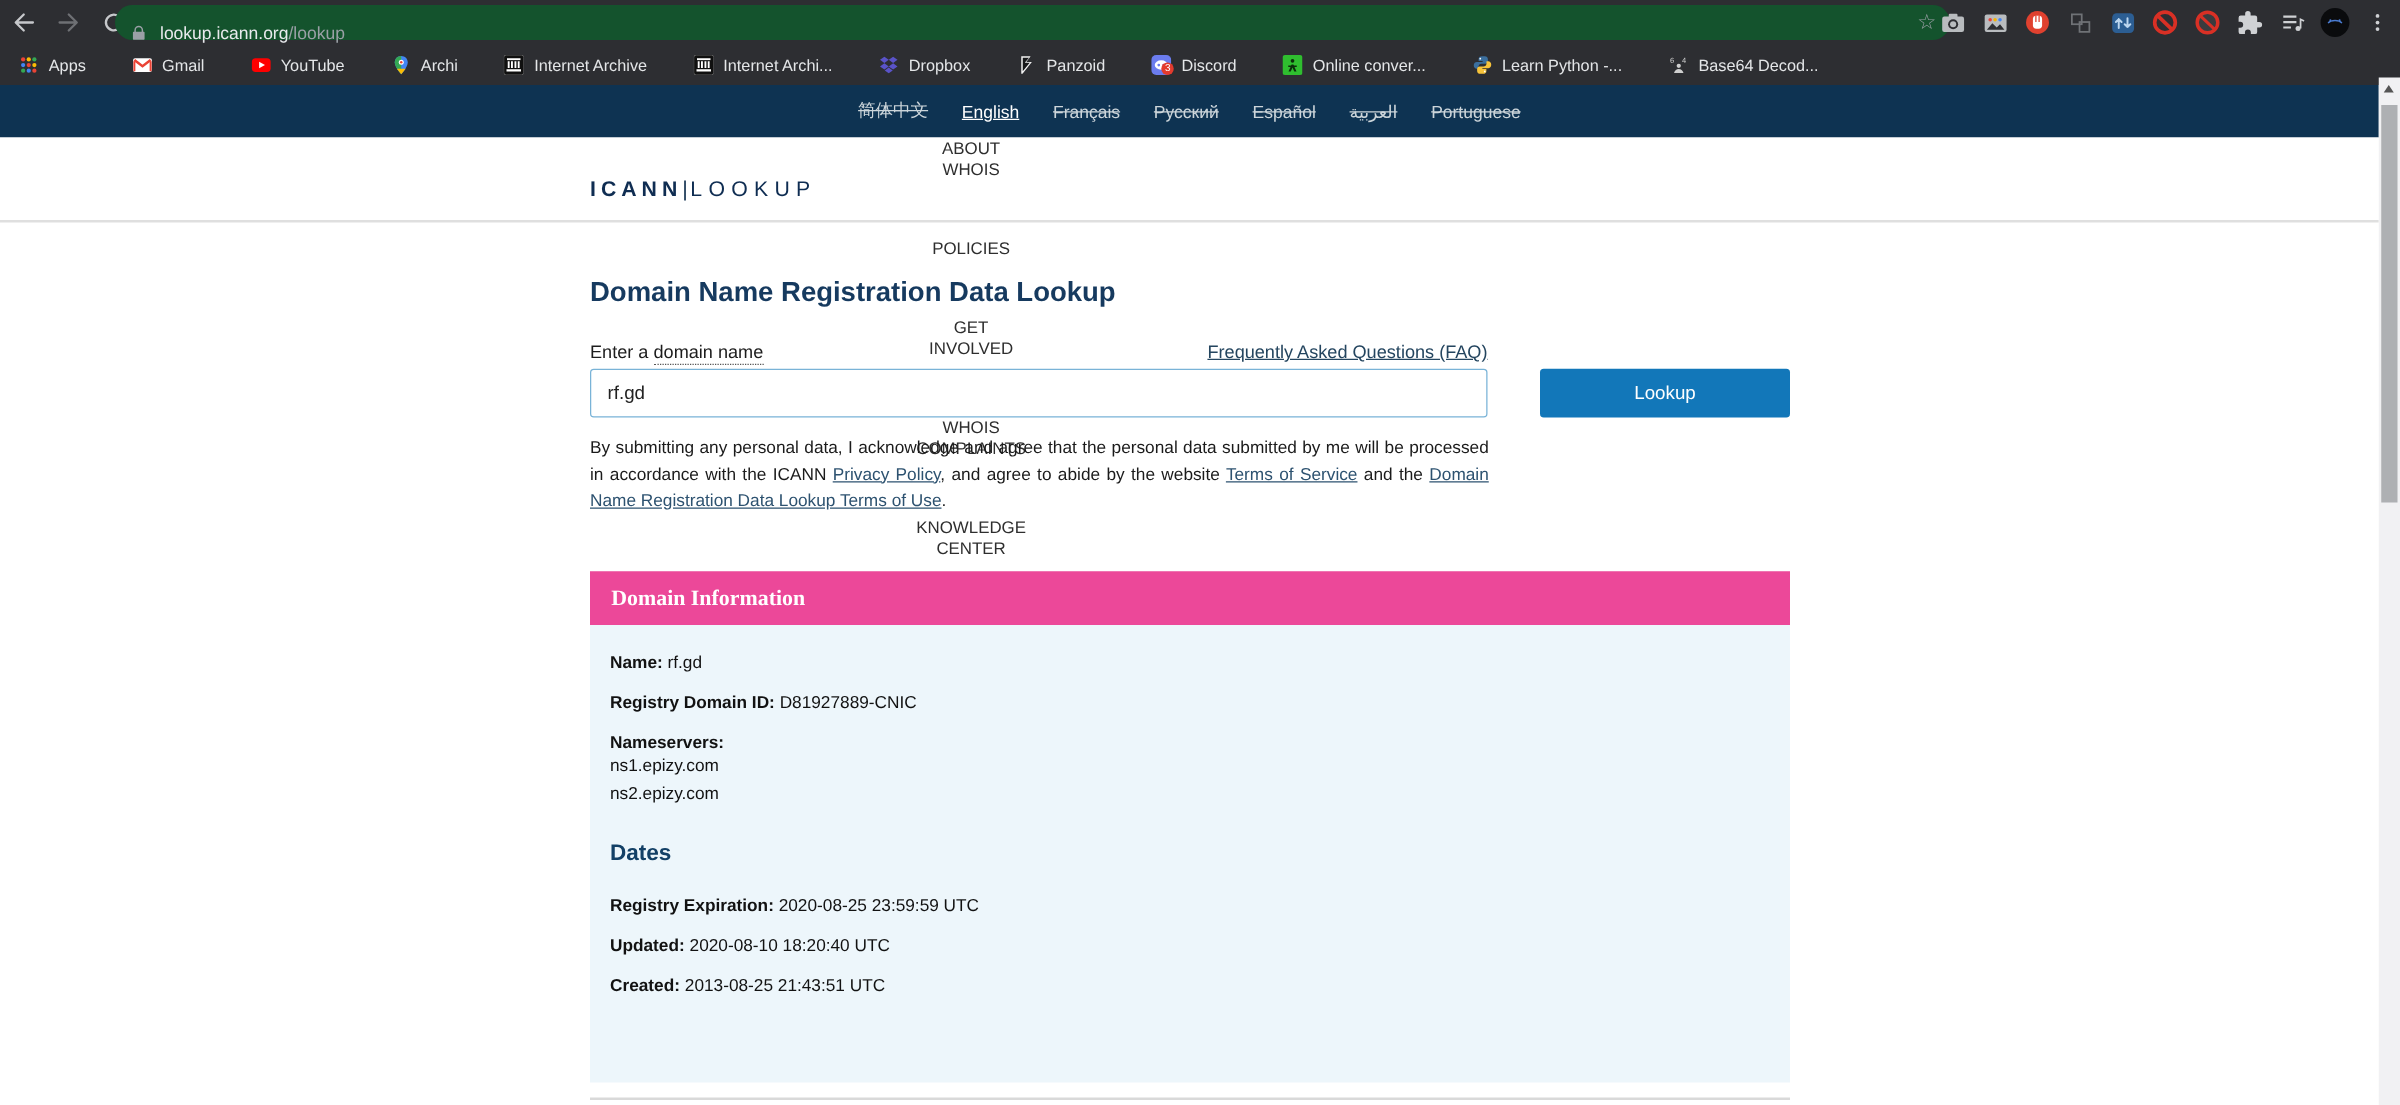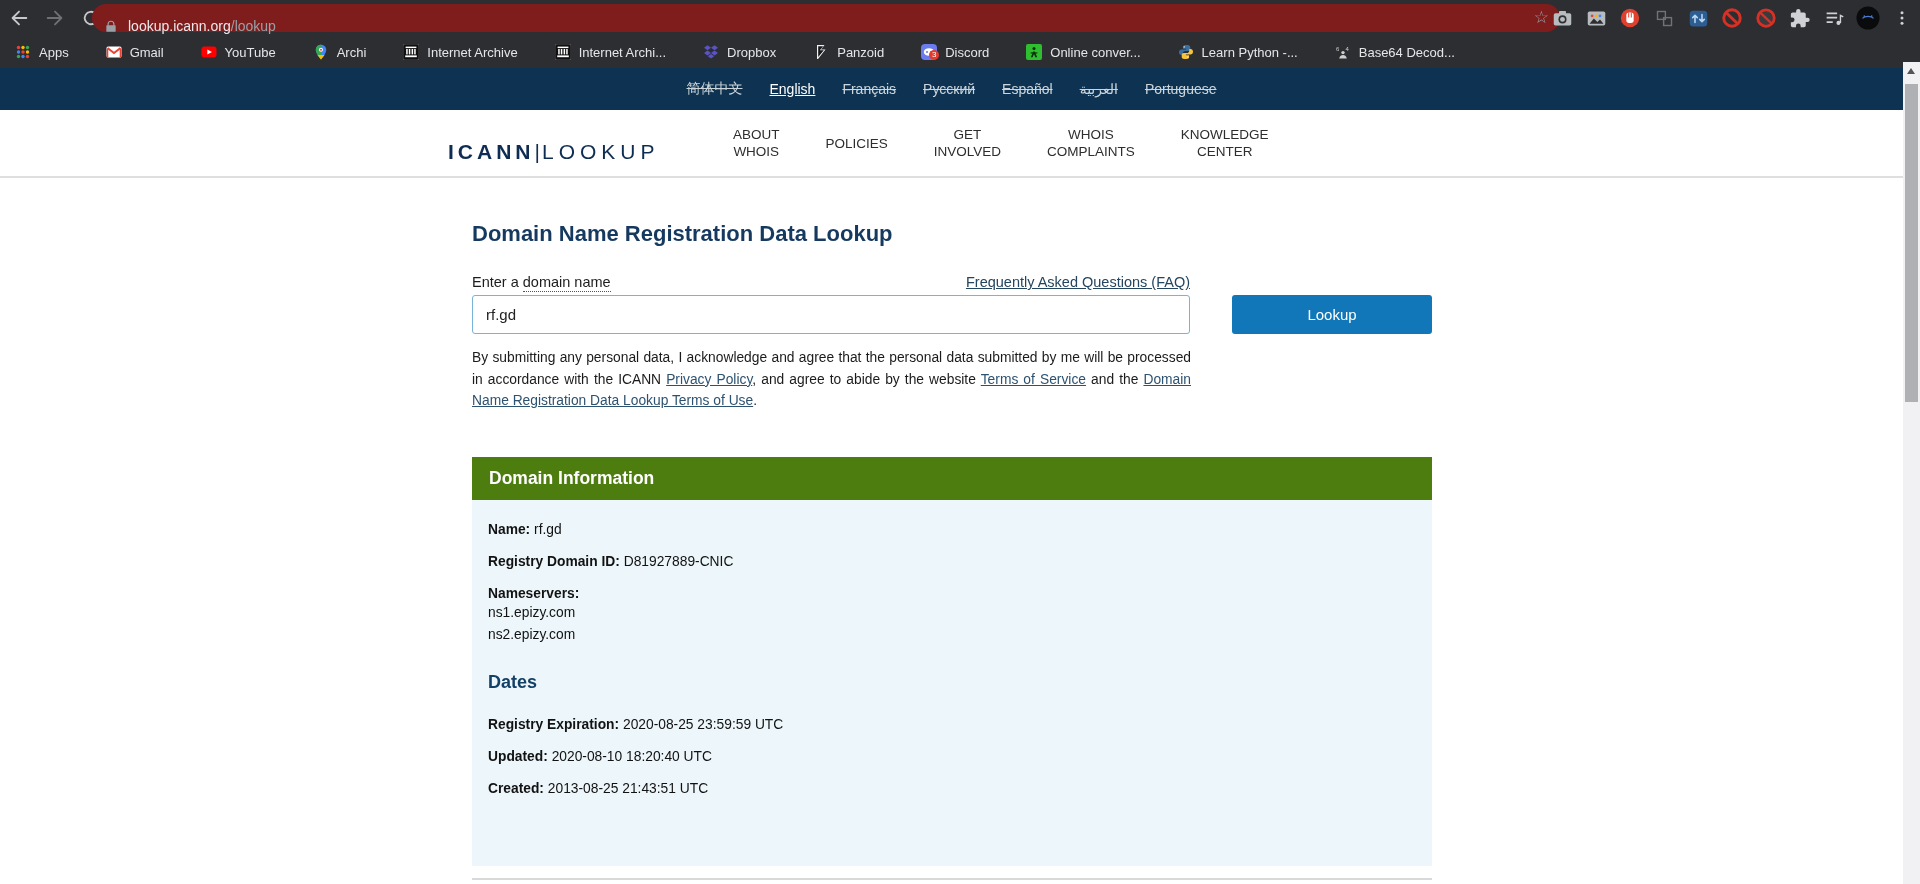--- a/index.html
+++ b/index.html
@@ -3,21 +3,21 @@
 <meta charset="utf-8">
 <style>
   * { margin:0; padding:0; box-sizing:border-box; }
   html,body { width:1920px; height:884px; overflow:hidden; background:#fff;
               font-family:"Liberation Sans", sans-serif; }
 
   
   .toolbar { position:absolute; top:0; left:0; width:1920px; height:36px; background:#2d2e32; }
   .navbtns { position:absolute; left:6px; top:0; height:36px; display:flex; align-items:center; gap:10px; }
   .cbtn { width:26px; height:26px; display:flex; align-items:center; justify-content:center; border-radius:50%; }
-  .pill { position:absolute; left:92px; top:4px; width:1468px; height:28px; background:#7f1d1d;
+  .pill { position:absolute; left:92px; top:4px; width:1468px; height:28px; background:#14532d;
           border-radius:14px; display:flex; align-items:center; padding:16px 34px 0 12px; }
   .url { font-size:14px; color:#e8eaed; margin-left:10px; white-space:nowrap; }
   .url .path { color:#9aa0a6; }
   .pill-star { position:absolute; right:11px; top:3px; font-size:17px; color:#9aa0a6; line-height:22px; }
   .extrow { position:absolute; right:2px; top:0; height:36px; display:flex; align-items:center; gap:10px; padding-right:4px; }
   .ext { width:24px; height:26px; display:flex; align-items:center; justify-content:center; }
 
   
   .bmbar { position:absolute; top:36px; left:0; width:1920px; height:32px; background:#2d2e32;
            display:flex; align-items:center; gap:37px; padding-left:15px; }
@@ -28,45 +28,45 @@
 
   
   .langbar { position:absolute; top:68px; left:0; width:1903px; height:42px; background:#0e3352;
              display:flex; align-items:center; justify-content:center; gap:27px; }
   .lang { font-size:14px; color:#ccd5da; text-decoration:line-through; cursor:pointer; }
   .lang.active { color:#fff; text-decoration:underline; }
 
   
   .siteheader { position:absolute; top:110px; left:0; width:1903px; height:68px; background:#fff;
                 border-bottom:2px solid #dfdfdf; }
-  .logo { position:absolute; left:448px; top:0; height:84px; display:flex; align-items:center;
-          color:#0f2d52; font-size:21px; white-space:nowrap; }
+  .logo { position:absolute; left:472px; top:0; height:84px; display:flex; align-items:center;
+          color:#0f2d52; font-size:17px; white-space:nowrap; }
   .logo .lp { font-weight:bold; letter-spacing:4px; }
   .logo .sep { font-weight:normal; margin:0 2px 0 0; color:#11304f; }
   .logo .ls { font-weight:normal; letter-spacing:5px; }
-  .sitenav { position:absolute; left:733px; top:0; height:66px; display:flex; align-items:center; gap:46px; }
+  .sitenav { position:absolute; left:733px; top:0; height:66px; display:flex; align-items:center; gap:46px;flex-direction:column; }
   .nav-item { font-size:13.5px; color:#2e2e2e; text-align:center; line-height:17px; cursor:pointer; white-space:nowrap; }
 
   
   .h1 { position:absolute; left:472px; top:221px; font-size:22px; font-weight:bold; color:#163a5f; }
   .label-row { position:absolute; left:472px; top:274px; width:718px; height:18px; font-size:14.5px; color:#1d1d1d; }
   .dotted-term { border-bottom:1px dotted #555; padding-bottom:1px; }
   .faq { position:absolute; right:0; top:0; font-size:14.5px; color:#24455f; text-decoration:underline; cursor:pointer; }
   .dn-input { position:absolute; left:472px; top:295px; width:718px; height:39px; border:1px solid #79b3d7;
               border-radius:3px; font-size:15px; padding:0 13px; color:#222; background:#fff;
               font-family:"Liberation Sans", sans-serif; }
   .lookup-btn { position:absolute; left:1232px; top:295px; width:200px; height:39px; background:#1277b9;
                 color:#fff; border:none; border-radius:3px; font-size:15px; cursor:pointer;
                 font-family:"Liberation Sans", sans-serif; }
   .disclaimer { position:absolute; left:472px; top:347px; width:719px; font-size:13.8px; line-height:21.5px;
                 color:#1b1b1b; text-align:justify; }
   .disclaimer a { color:#2d5270; text-decoration:underline; cursor:pointer; }
 
-  .section-bar { position:absolute; left:472px; top:457px; width:960px; height:43px; background:#4d7c0f;
-                 color:#fff; display:flex; align-items:center; padding-left:17px; font-size:17.5px; font-weight:bold; }
+  .section-bar { position:absolute; left:472px; top:457px; width:960px; height:43px; background:#ec4899;
+                 color:#fff; display:flex; align-items:center; padding-left:17px; font-size:17.5px; font-weight:bold;font-family:Liberation Serif, serif; }
   .panel { position:absolute; left:472px; top:500px; width:960px; height:366px; background:#edf6fb;
            padding:22px 16px 0 16px; font-size:13.8px; color:#121212; }
   .field { margin-bottom:16px; line-height:16px; }
   .field b { font-weight:bold; }
   .link-line { line-height:24px; }
   .link-line a, .status-link { color:#254b63; text-decoration:underline; cursor:pointer; }
   .ns-line { line-height:22px; }
   .dates-h { font-size:18px; font-weight:bold; color:#134066; margin:26px 0 24px 0; line-height:21px; }
   .divider { position:absolute; left:472px; top:878px; width:960px; height:2px; background:#d9d9d9; }
 

